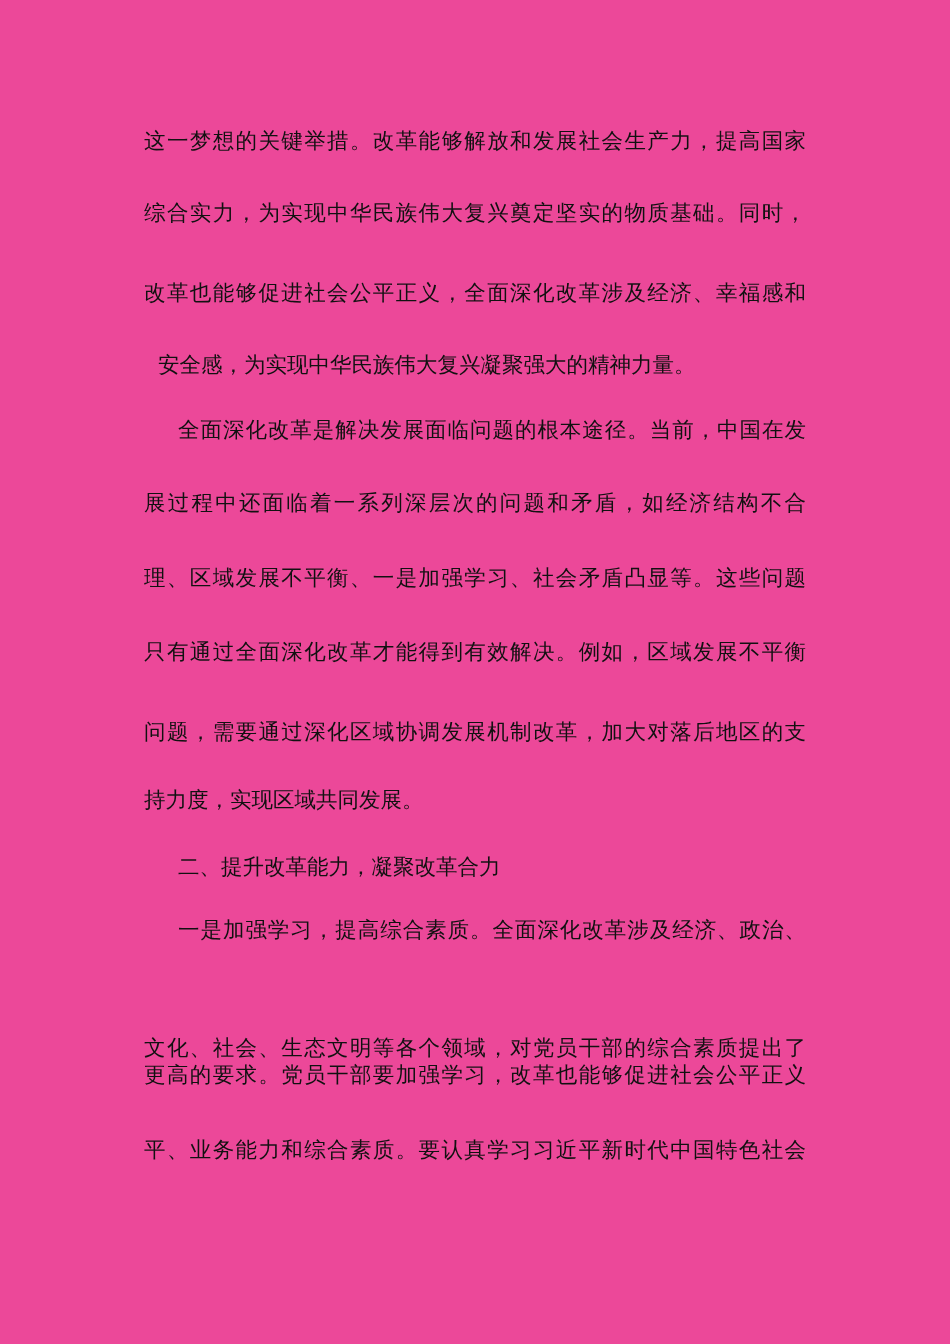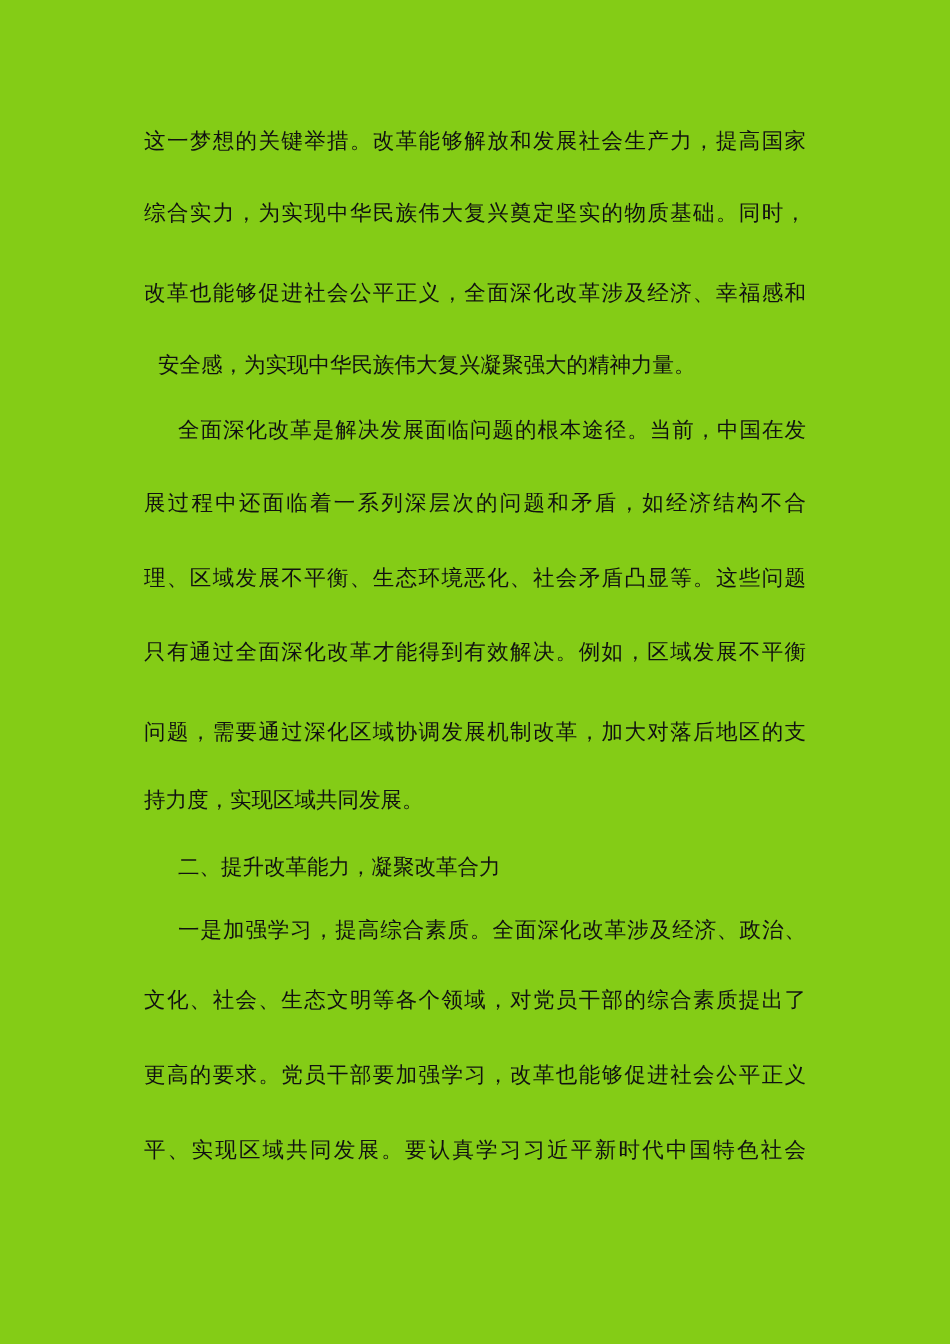--- a/index.html
+++ b/index.html
@@ -13,21 +13,21 @@
       position: relative;
       overflow: hidden;
       font-family: "DejaVu Serif", "Liberation Serif", serif;
       color: #111111;
     }
     .page {
       position: absolute;
       left: 0; top: 0;
       width: 950px;
       height: 1344px;
-      background: #84cc16;
+      background: #ec4899;
     }
     .line {
       position: absolute;
       left: 144px;
       width: 662px;
       height: 30px;
       line-height: 30px;
       font-size: 21.5px;
       white-space: nowrap;
       text-align: justify;
@@ -48,25 +48,25 @@
 <div class="page">
   <div>
     <div class="line" style="top: 126px;">这一梦想的关键举措。改革能够解放和发展社会生产力，提高国家</div>
     <div class="line" style="top: 198px;">综合实力，为实现中华民族伟大复兴奠定坚实的物质基础。同时，</div>
     <div class="line" style="top: 278px;">改革也能够促进社会公平正义，全面深化改革涉及经济、幸福感和</div>
     <div class="line last" style="top: 350px; margin-left: 14px;">安全感，为实现中华民族伟大复兴凝聚强大的精神力量。</div>
   </div>
   <div>
     <div class="line indent" style="top: 415px;">全面深化改革是解决发展面临问题的根本途径。当前，中国在发</div>
     <div class="line" style="top: 488px;">展过程中还面临着一系列深层次的问题和矛盾，如经济结构不合</div>
-    <div class="line" style="top: 563px;">理、区域发展不平衡、生态环境恶化、社会矛盾凸显等。这些问题</div>
+    <div class="line" style="top: 563px;">理、区域发展不平衡、一是加强学习、社会矛盾凸显等。这些问题</div>
     <div class="line" style="top: 637px;">只有通过全面深化改革才能得到有效解决。例如，区域发展不平衡</div>
     <div class="line" style="top: 717px;">问题，需要通过深化区域协调发展机制改革，加大对落后地区的支</div>
     <div class="line last" style="top: 785px;">持力度，实现区域共同发展。</div>
   </div>
   <div class="line indent last" style="top: 852px;">二、提升改革能力，凝聚改革合力</div>
   <div>
     <div class="line indent" style="top: 915px;">一是加强学习，提高综合素质。全面深化改革涉及经济、政治、</div>
-    <div class="line" style="top: 985px;">文化、社会、生态文明等各个领域，对党员干部的综合素质提出了</div>
+    <div class="line" style="top: 1033px;">文化、社会、生态文明等各个领域，对党员干部的综合素质提出了</div>
     <div class="line" style="top: 1060px;">更高的要求。党员干部要加强学习，改革也能够促进社会公平正义</div>
-    <div class="line" style="top: 1135px;">平、实现区域共同发展。要认真学习习近平新时代中国特色社会</div>
+    <div class="line" style="top: 1135px;">平、业务能力和综合素质。要认真学习习近平新时代中国特色社会</div>
   </div>
 </div>
 
 </body></html>

